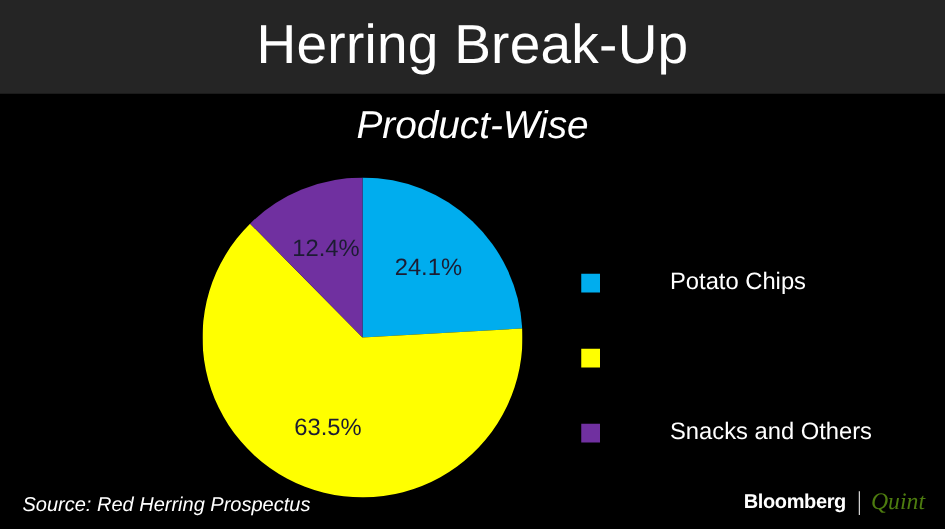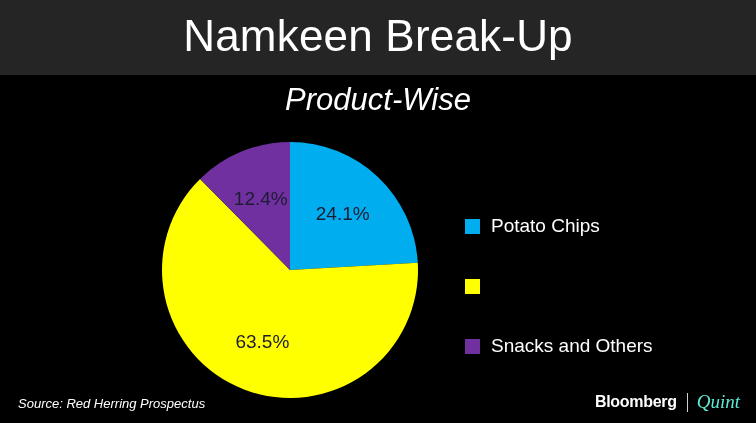--- a/index.html
+++ b/index.html
@@ -84,29 +84,30 @@
     height: 15px;
     flex: 0 0 15px;
     margin-right: 11px;
   }
   .legend-label {
     color: #ffffff;
     font-size: 19px;
     font-weight: 400;
     white-space: nowrap;
     line-height: 20px;
+    margin-left: 45px;
   }
 
   
   #source-note {
     position: absolute;
     left: 18px;
     top: 396px;
     color: #ffffff;
-    font-size: 13px;
+    font-size: 16px;
     font-style: italic;
     font-weight: 400;
     white-space: nowrap;
   }
   #brand-logo {
     position: absolute;
     right: 16px;
     top: 391px;
     display: flex;
     align-items: center;
@@ -120,36 +121,36 @@
     letter-spacing: -0.3px;
     line-height: 20px;
   }
   #brand-divider {
     width: 1px;
     height: 19px;
     background: #cfcfcf;
     margin: 0 9px 0 10px;
   }
   #brand-quint {
-    color: #5eead4;
+    color: #4d7c0f;
     font-family: "Liberation Serif", serif;
     font-size: 19px;
     font-style: italic;
     font-weight: 400;
     line-height: 20px;
   }
 </style>
 </head>
 <body>
 
 <div id="slide">
 
   <div id="title-band"></div>
 
-  <div id="main-title">Namkeen Break-Up</div>
+  <div id="main-title">Herring Break-Up</div>
 
   <div id="subtitle">Product-Wise</div>
 
   <div id="pie-wrap">
     <svg id="pie-svg" width="256" height="256" viewBox="0 0 256 256">
       <g id="pie-slices">
           <path d="M 128 128 L 128.00 0.00 A 128 128 0 0 1 255.80 120.77 Z" fill="#00ADEE"></path>
           <path d="M 128 128 L 255.80 120.77 A 128 128 0 1 1 38.06 36.92 Z" fill="#FFFF00"></path>
           <path d="M 128 128 L 38.06 36.92 A 128 128 0 0 1 128.00 0.00 Z" fill="#7030A0"></path>
         </g>

